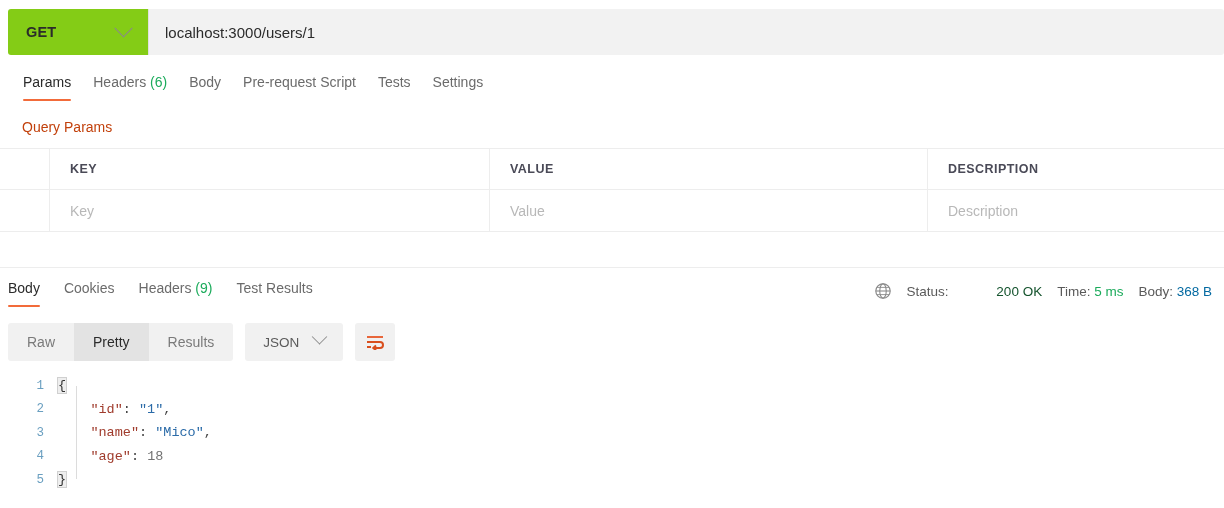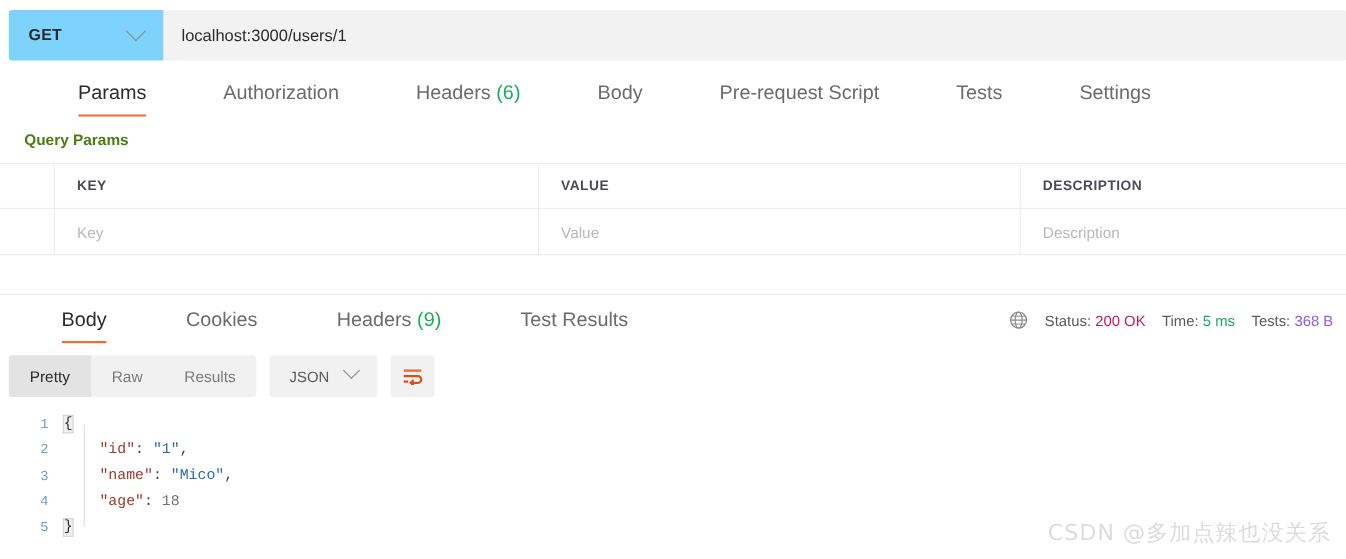--- a/index.html
+++ b/index.html
@@ -20,21 +20,21 @@
 
   
   .urlbar {
     position: absolute; left: 0; top: 0;
     width: 1224px; height: 64px;
     display: flex; align-items: center;
     padding: 9px 0 9px 8px;
   }
   .method-select {
     width: 141px; height: 46px;
-    background: #7dd3fc;
+    background: #84cc16;
     border: none;
     border-right: 1px solid #e0e0e0;
     display: flex; align-items: center;
     padding: 0 14px 0 18px;
     cursor: pointer;
     border-radius: 3px 0 0 3px;
   }
   .method-label {
     font-size: 14.5px; font-weight: bold; color: #2b2b2b;
     letter-spacing: .2px; flex: 1;
@@ -59,37 +59,37 @@
 
   
   .req-tabs {
     position: absolute; left: 0; top: 70px;
     height: 40px;
     display: flex; align-items: flex-start;
     padding-left: 12px;
   }
   .tab {
     position: relative;
-    font-size: 18px; color: #6b6b6b;
+    font-size: 14px; color: #6b6b6b;
     padding: 4px 11px 12px 11px;
-    cursor: pointer; white-space: nowrap; margin-left: 48px;
+    cursor: pointer; white-space: nowrap;
   }
   .tab.active { color: #2b2b2b; }
   .tab.active::after {
     content: ""; position: absolute;
     left: 11px; right: 11px; bottom: 1px;
     height: 2.5px; background: #f26b3a;
     border-radius: 2px;
   }
   .cnt { color: #1bab5b; }
 
   
   .qp-title {
     position: absolute; left: 22px; top: 119px;
-    font-size: 14px; font-weight: bold; color: #4d7c0f;
+    font-size: 14px; font-weight: normal; color: #c2410c;
   }
   .params-table {
     position: absolute; left: 0; top: 148px;
     width: 1224px;
     border-top: 1px solid #ededed;
     border-bottom: 1px solid #ededed;
   }
   .ptr { display: flex; height: 41px; align-items: center; }
   .ptr.head { border-bottom: 1px solid #ededed; }
   .pcell {
@@ -207,23 +207,20 @@
     <div class="method-select">
       <span class="method-label">GET</span>
       <span class="chev"></span>
     </div>
     <input class="url-input" placeholder="Enter request URL" value="localhost:3000/users/1" style="">
   </div>
 
   <div class="req-tabs">
     <div class="tab active">
       <span>Params</span>
-    </div>
-    <div class="tab">
-      <span>Authorization</span>
     </div>
     <div class="tab">
       <span>Headers</span>
       <span class="cnt" style="color: rgb(27, 171, 91);">(6)</span>
     </div>
     <div class="tab">
       <span>Body</span>
     </div>
     <div class="tab">
       <span>Pre-request Script</span>
@@ -286,39 +283,39 @@
   <div class="meta">
     <svg class="globe" viewBox="0 0 20 20">
       <circle cx="10" cy="10" r="8" fill="none" stroke="#8a8a8a" stroke-width="1.3"></circle>
       <ellipse cx="10" cy="10" rx="3.6" ry="8" fill="none" stroke="#8a8a8a" stroke-width="1.2"></ellipse>
       <line x1="2" y1="10" x2="18" y2="10" stroke="#8a8a8a" stroke-width="1.2"></line>
       <line x1="3.2" y1="6" x2="16.8" y2="6" stroke="#8a8a8a" stroke-width="1"></line>
       <line x1="3.2" y1="14" x2="16.8" y2="14" stroke="#8a8a8a" stroke-width="1"></line>
     </svg>
     <span>
       <span>Status:</span>
-      <span class="gval" style="color: #be185d;">200 OK</span>
+      <span class="gval" style="color: #14532d; margin-left: 44px;">200 OK</span>
     </span>
     <span>
       <span>Time:</span>
       <span class="gval" style="color: rgb(27, 171, 91); margin-top: 33px;">5 ms</span>
     </span>
     <span>
-      <span>Tests:</span>
-      <span class="gval" style="color: #8b5cf6;">368 B</span>
+      <span>Body:</span>
+      <span class="gval" style="color: #0369a1;">368 B</span>
     </span>
   </div>
 
   <div class="fmtbar">
     <div class="seg">
+      <div class="sgi">
+          <span>Raw</span>
+        </div>
       <div class="sgi active">
           <span>Pretty</span>
-        </div>
-      <div class="sgi">
-          <span>Raw</span>
         </div>
       <div class="sgi">
           <span>Results</span>
         </div>
     </div>
     <div class="jsonsel">
       <span>JSON</span>
       <span class="chev"></span>
     </div>
     <div class="wrapbtn">
@@ -348,14 +345,13 @@
     <div class="cline">
       <span class="gutter" style="color: rgb(106, 159, 192);">4</span>
       <span class="ctext">    <span class="k" style="color: rgb(160, 60, 45);">"age"</span><span class="p">: </span><span class="n" style="color: #737373;">18</span></span>
     </div>
     <div class="cline">
       <span class="gutter" style="color: rgb(106, 159, 192);">5</span>
       <span class="ctext"><span class="brace">}</span></span>
     </div>
   </div>
 
-  <div class="wm">CSDN @多加点辣也没关系</div>
 </div>
 
 </body></html>

